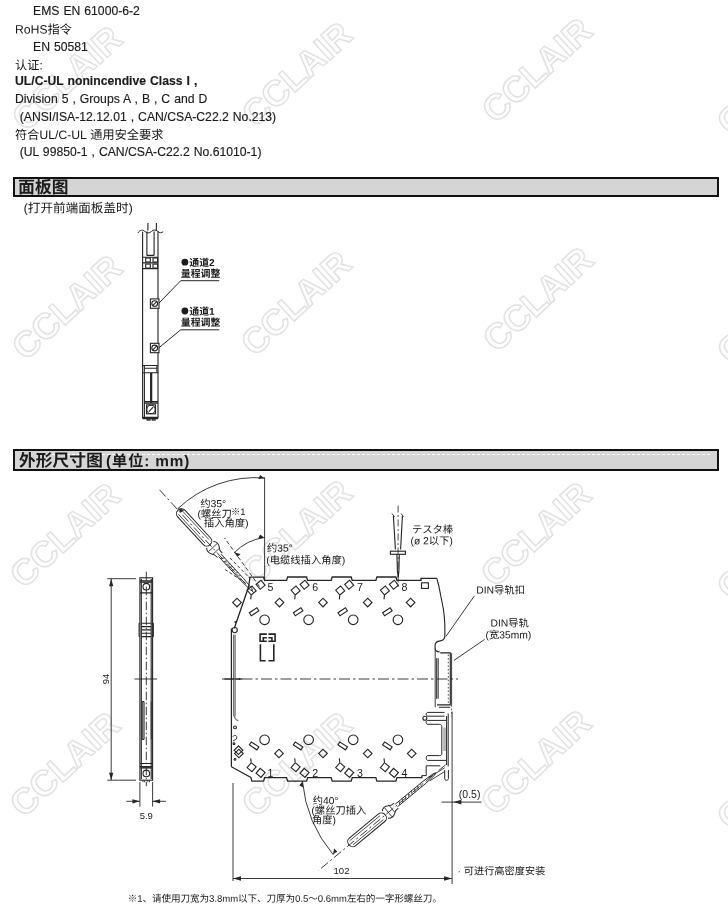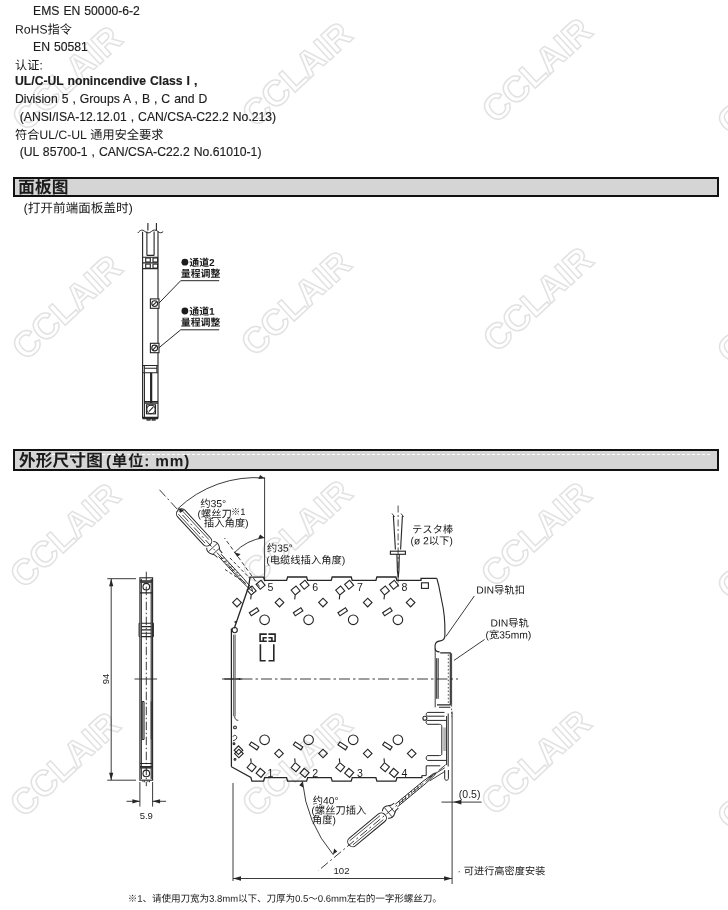--- a/index.html
+++ b/index.html
@@ -25,26 +25,26 @@
   <text x="305" y="541" text-anchor="middle" transform="rotate(-42.6 305 541)">CCLAIR</text>
   <text x="544" y="543" text-anchor="middle" transform="rotate(-42.6 544 543)">CCLAIR</text>
   <text x="780" y="556" text-anchor="middle" transform="rotate(-42.6 780 556)">CCLAIR</text>
   <text x="73" y="773" text-anchor="middle" transform="rotate(-42.6 73 773)">CCLAIR</text>
   <text x="305" y="773" text-anchor="middle" transform="rotate(-42.6 305 773)">CCLAIR</text>
   <text x="544" y="771" text-anchor="middle" transform="rotate(-42.6 544 771)">CCLAIR</text>
   <text x="780" y="786" text-anchor="middle" transform="rotate(-42.6 780 786)">CCLAIR</text>
  </g>
 </svg>
 
-<div class="t" style="left:33px;top:2.5px;">EMS EN 50000-6-2</div>
+<div class="t" style="left:33px;top:2.5px;">EMS EN 61000-6-2</div>
 <div class="t" style="left:33px;top:38.5px;">EN 50581</div>
 <div class="t" style="left:15px;top:73px;font-weight:bold;">UL/C-UL nonincendive Class I ,</div>
 <div class="t" style="left:15px;top:91px;">Division 5 , Groups A , B , C and D</div>
 <div class="t" style="left:19.7px;top:108.5px;text-align:center;">(ANSI/ISA-12.12.01 , CAN/CSA-C22.2 No.213)</div>
-<div class="t" style="left:19.7px;top:143.5px;">(UL 85700-1 , CAN/CSA-C22.2 No.61010-1)</div>
+<div class="t" style="left:19.7px;top:143.5px;">(UL 99850-1 , CAN/CSA-C22.2 No.61010-1)</div>
 
 <div class="bar" style="top:176.5px;"></div>
 <div class="bar" style="top:448.6px;height:18.7px;">
   <span style="position:absolute;left:27px;top:3px;width:668px;border-top:1px dashed #fff;"></span>
 </div>
 
 <svg id="art" width="728" height="910" viewBox="0 0 728 910" fill="none" stroke="#262626" stroke-width="1.12" stroke-linecap="butt" stroke-linejoin="miter">
 <defs>
       <path id="g0" d="M1164 0 798 585H359V0H168V1409H831Q1069 1409 1198.5 1302.5Q1328 1196 1328 1006Q1328 849 1236.5 742.0Q1145 635 984 607L1384 0ZM1136 1004Q1136 1127 1052.5 1191.5Q969 1256 812 1256H359V736H820Q971 736 1053.5 806.5Q1136 877 1136 1004Z"></path>
       <path id="g1" d="M1053 542Q1053 258 928.0 119.0Q803 -20 565 -20Q328 -20 207.0 124.5Q86 269 86 542Q86 1102 571 1102Q819 1102 936.0 965.5Q1053 829 1053 542ZM864 542Q864 766 797.5 867.5Q731 969 574 969Q416 969 345.5 865.5Q275 762 275 542Q275 328 344.5 220.5Q414 113 563 113Q725 113 794.5 217.0Q864 321 864 542Z"></path>

